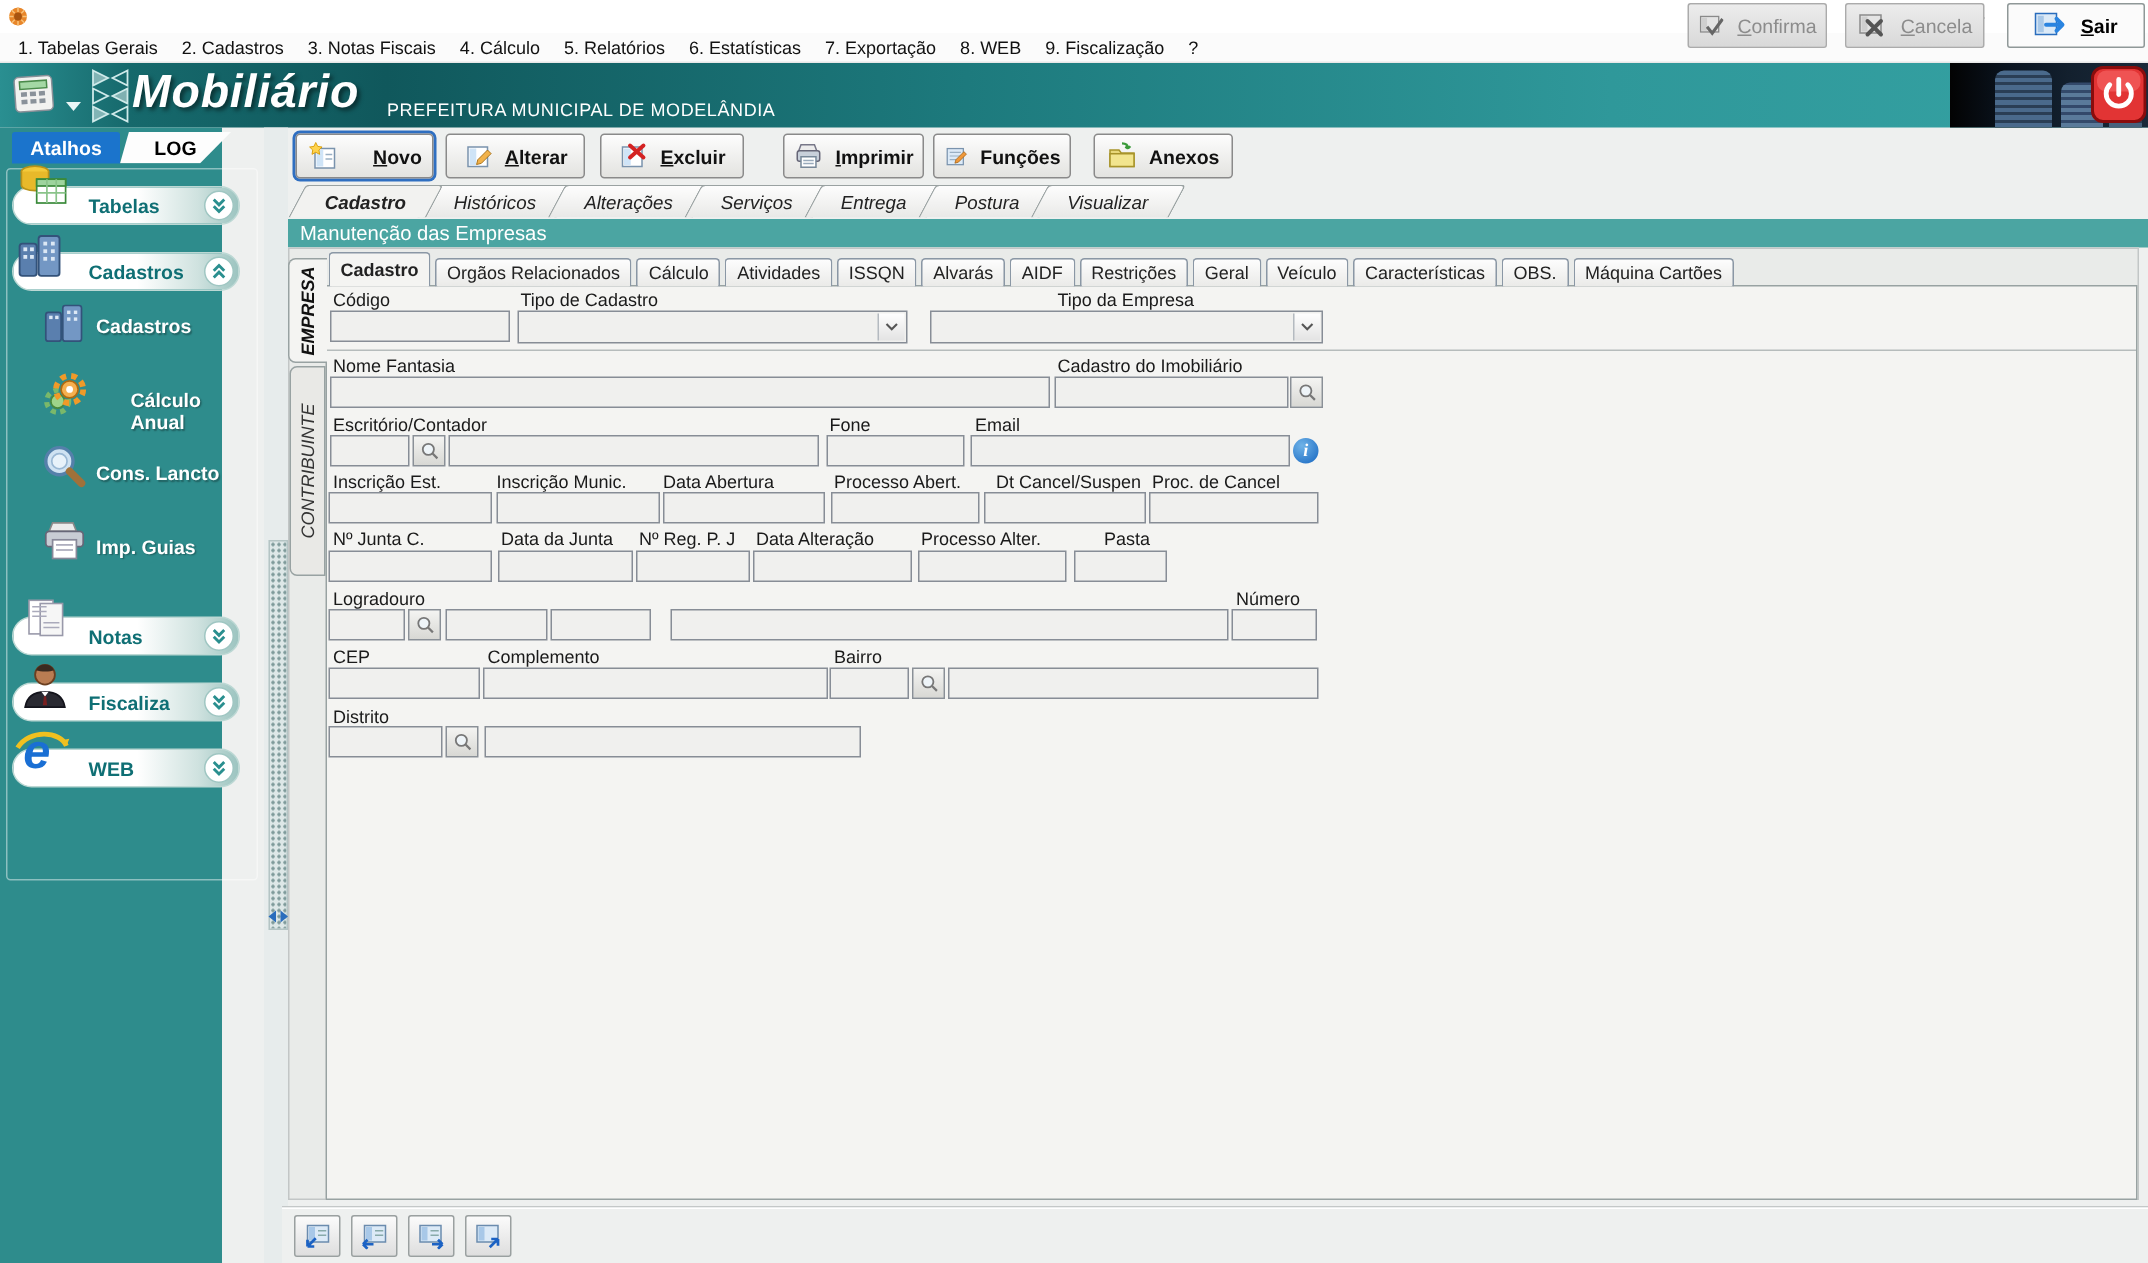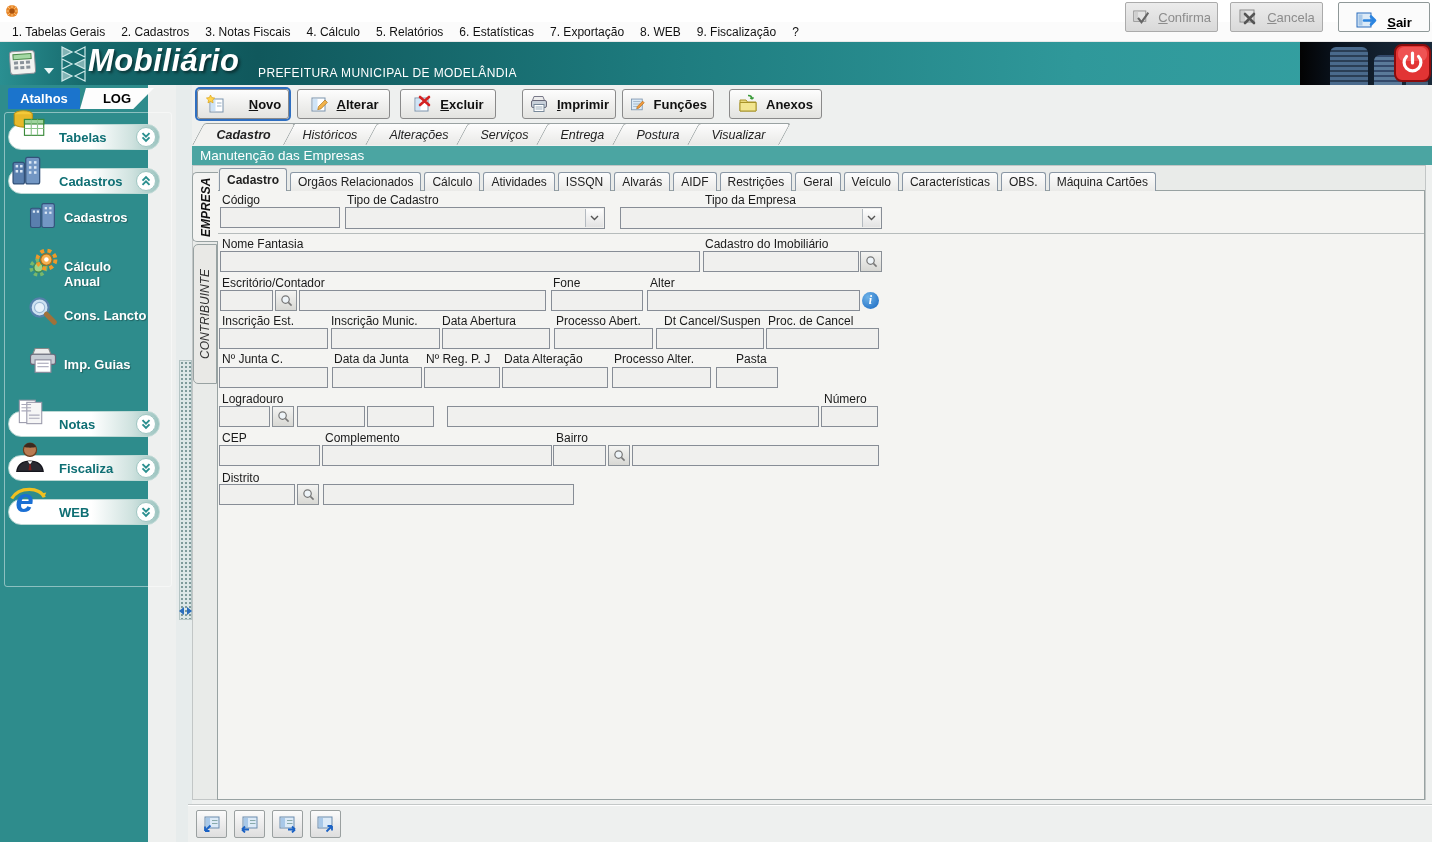--- a/index.html
+++ b/index.html
@@ -252,21 +252,21 @@
 
     <span class="sicon" style="left:26px;top:161px;">
       <svg width="34" height="34" viewBox="0 0 30 30">
           <circle cx="11" cy="19" r="6.5" fill="none" stroke="#7ab86a" stroke-width="3" stroke-dasharray="3 2.6"></circle>
           <circle cx="11" cy="19" r="4" fill="#9ed48a" stroke="#4a8a3a"></circle>
           <circle cx="18" cy="12" r="8" fill="none" stroke="#f09a28" stroke-width="3.4" stroke-dasharray="3.4 3"></circle>
           <circle cx="18" cy="12" r="5" fill="#f6b050" stroke="#b06a10"></circle>
           <circle cx="18" cy="12" r="2" fill="#fff"></circle>
         </svg>
     </span>
-    <span class="sitem-lbl" style="top:174px;">Cálculo Anual</span>
+    <span class="sitem-lbl" style="top:174px;margin-left:23px;">Cálculo Anual</span>
 
     <span class="sicon" style="left:26px;top:210px;">
       <svg width="34" height="34" viewBox="0 0 30 30">
           <circle cx="12" cy="11" r="8" fill="#cfe2f2" stroke="#5580aa" stroke-width="2"></circle>
           <circle cx="12" cy="11" r="4.5" fill="#e8f2fa" stroke="#9ab8d4"></circle>
           <line x1="18" y1="17" x2="25" y2="24" stroke="#a0713a" stroke-width="4.5" stroke-linecap="round"></line>
         </svg>
     </span>
     <span class="sitem-lbl" style="top:223px;">Cons. Lancto</span>
 
@@ -475,21 +475,21 @@
   <input class="fin" style="left: 220px; top: 290px; width: 53px;">
   <button class="magbtn" style="left:275px;top:290px;">
       <svg width="13" height="13" viewBox="0 0 14 14">
         <circle cx="6" cy="6" r="4" fill="#eef4f8" stroke="#777" stroke-width="1.3"></circle>
         <line x1="9" y1="9" x2="12.5" y2="12.5" stroke="#777" stroke-width="1.6"></line>
       </svg>
     </button>
   <input class="fin" style="left: 299px; top: 290px; width: 247px;">
   <span class="fl" style="left:553px;top:276px;">Fone</span>
   <input class="fin" style="left: 551px; top: 290px; width: 92px;">
-  <span class="fl" style="left:650px;top:276px;">Alter</span>
+  <span class="fl" style="left:650px;top:276px;">Email</span>
   <input class="fin" style="left: 647px; top: 290px; width: 213px;">
   <span class="info" style="left:862px;top:292px;">i</span>
 
   <span class="fl" style="left:222px;top:314px;">Inscrição Est.</span>
   <span class="fl" style="left:331px;top:314px;">Inscrição Munic.</span>
   <span class="fl" style="left:442px;top:314px;">Data Abertura</span>
   <span class="fl" style="left:556px;top:314px;">Processo Abert.</span>
   <span class="fl" style="left:664px;top:314px;">Dt Cancel/Suspen</span>
   <span class="fl" style="left:768px;top:314px;">Proc. de Cancel</span>
   <input class="fin" style="left: 219px; top: 328px; width: 109px;">
@@ -595,21 +595,21 @@
     <span class="ak">Confirma</span>
   </button>
   <button class="act disabled" style="left:1230px;width:93px;">
     <svg width="20" height="18" viewBox="0 0 20 18">
         <rect x="2" y="2" width="14" height="12" fill="#e4e4e4" stroke="#8a8a8a"></rect>
         <rect x="3" y="3" width="4" height="10" fill="#cfcfcf"></rect>
         <path d="M7 6l9 9M16 6l-9 9" stroke="#555" stroke-width="2.6" stroke-linecap="round"></path>
       </svg>
     <span class="ak">Cancela</span>
   </button>
-  <button class="act primary" style="left:1338px;width:92px;align-items:flex-end;">
+  <button class="act primary" style="left:1338px;width:92px;">
     <svg width="22" height="18" viewBox="0 0 22 18">
         <rect x="1" y="1" width="14" height="14" fill="#dceaf7" stroke="#2a6dbd"></rect>
         <rect x="2.5" y="2.5" width="4" height="11" fill="#a8c8e8"></rect>
         <path d="M8 8.5h11M15 4.5l4 4-4 4" stroke="#2a84e0" stroke-width="2.6" fill="none" stroke-linecap="round" stroke-linejoin="round"></path>
       </svg>
     <span class="ak">Sair</span>
   </button>
 
 </div>
 

